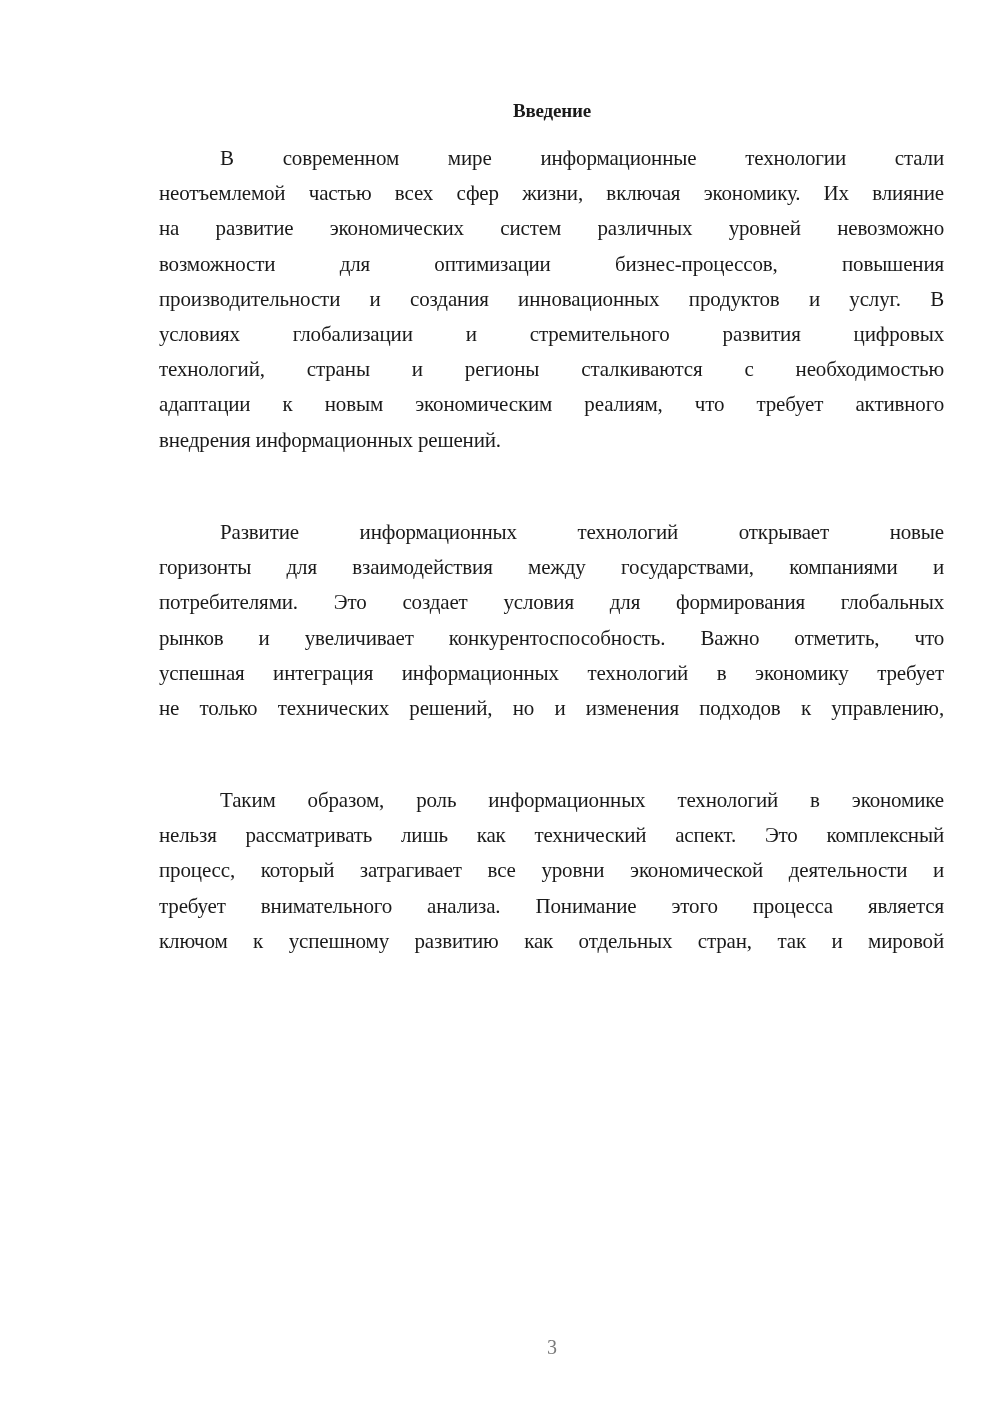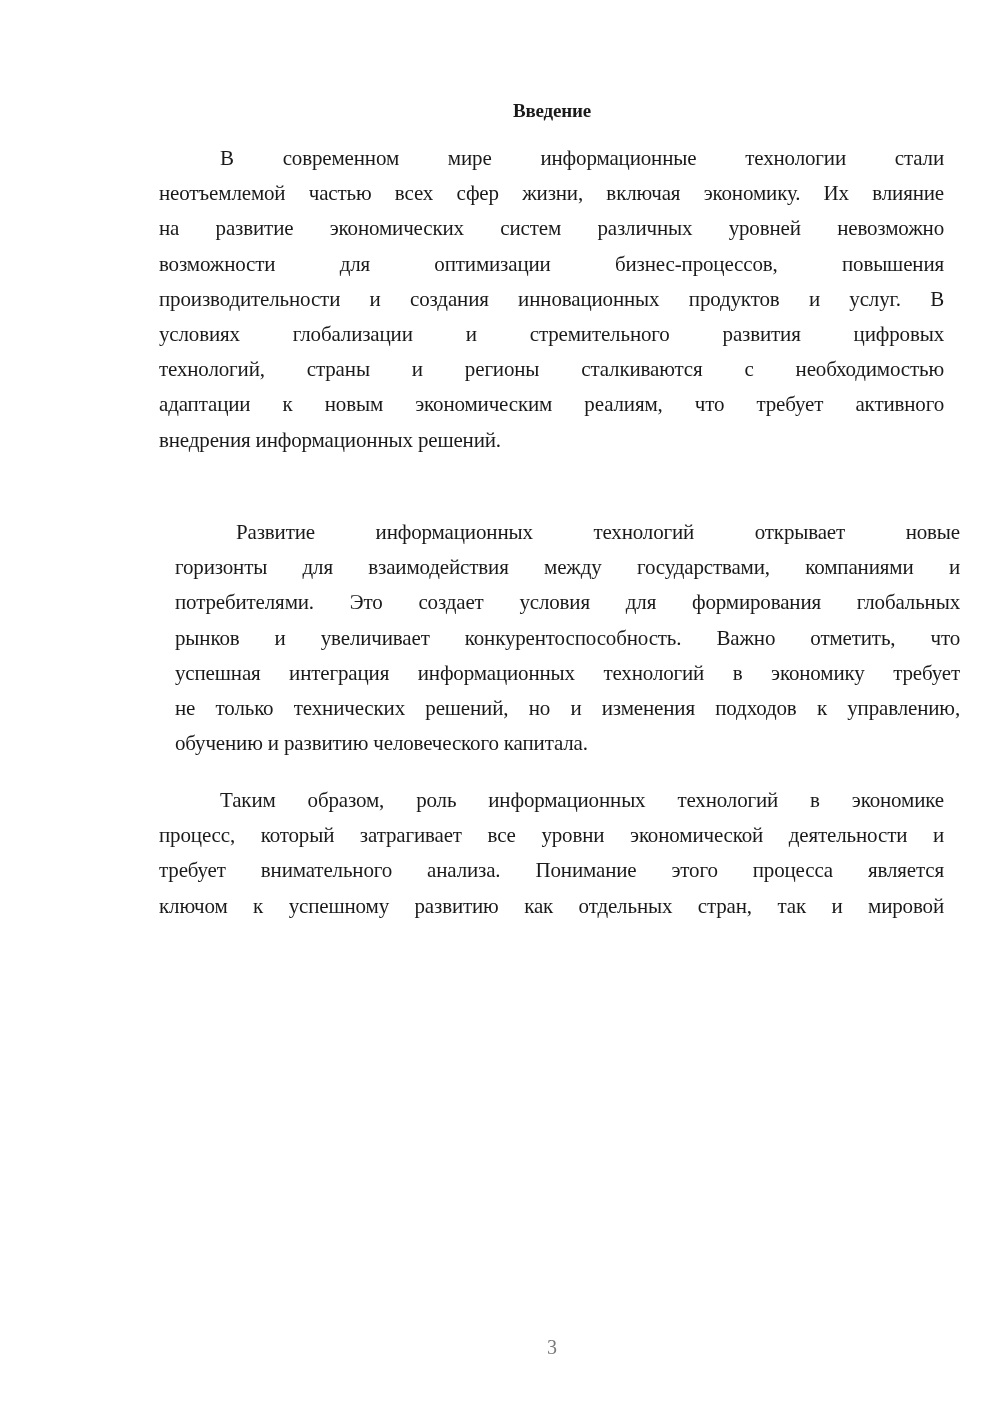--- a/index.html
+++ b/index.html
@@ -84,35 +84,35 @@
       <span class="line">на развитие экономических систем различных уровней невозможно</span>
       <span class="line">возможности для оптимизации бизнес-процессов, повышения</span>
       <span class="line">производительности и создания инновационных продуктов и услуг. В</span>
       <span class="line">условиях глобализации и стремительного развития цифровых</span>
       <span class="line">технологий, страны и регионы сталкиваются с необходимостью</span>
       <span class="line">адаптации к новым экономическим реалиям, что требует активного</span>
       <span class="line last">внедрения информационных решений.</span>
     </p>
   </div>
 
-  <div class="body-text" style="top:515px;margin-left:16px;">
+  <div class="body-text" style="top:515px;">
     <p class="para">
       <span class="line first">Развитие информационных технологий открывает новые</span>
       <span class="line">горизонты для взаимодействия между государствами, компаниями и</span>
       <span class="line">потребителями. Это создает условия для формирования глобальных</span>
       <span class="line">рынков и увеличивает конкурентоспособность. Важно отметить, что</span>
       <span class="line">успешная интеграция информационных технологий в экономику требует</span>
       <span class="line">не только технических решений, но и изменения подходов к управлению,</span>
-      <span class="line last">обучению и развитию человеческого капитала.</span>
     </p>
   </div>
 
   <div class="body-text" style="top:783px;">
     <p class="para">
       <span class="line first">Таким образом, роль информационных технологий в экономике</span>
+      <span class="line">нельзя рассматривать лишь как технический аспект. Это комплексный</span>
       <span class="line">процесс, который затрагивает все уровни экономической деятельности и</span>
       <span class="line">требует внимательного анализа. Понимание этого процесса является</span>
       <span class="line">ключом к успешному развитию как отдельных стран, так и мировой</span>
     </p>
   </div>
 
   <div class="page-number">3</div>
 
 </div>
 

